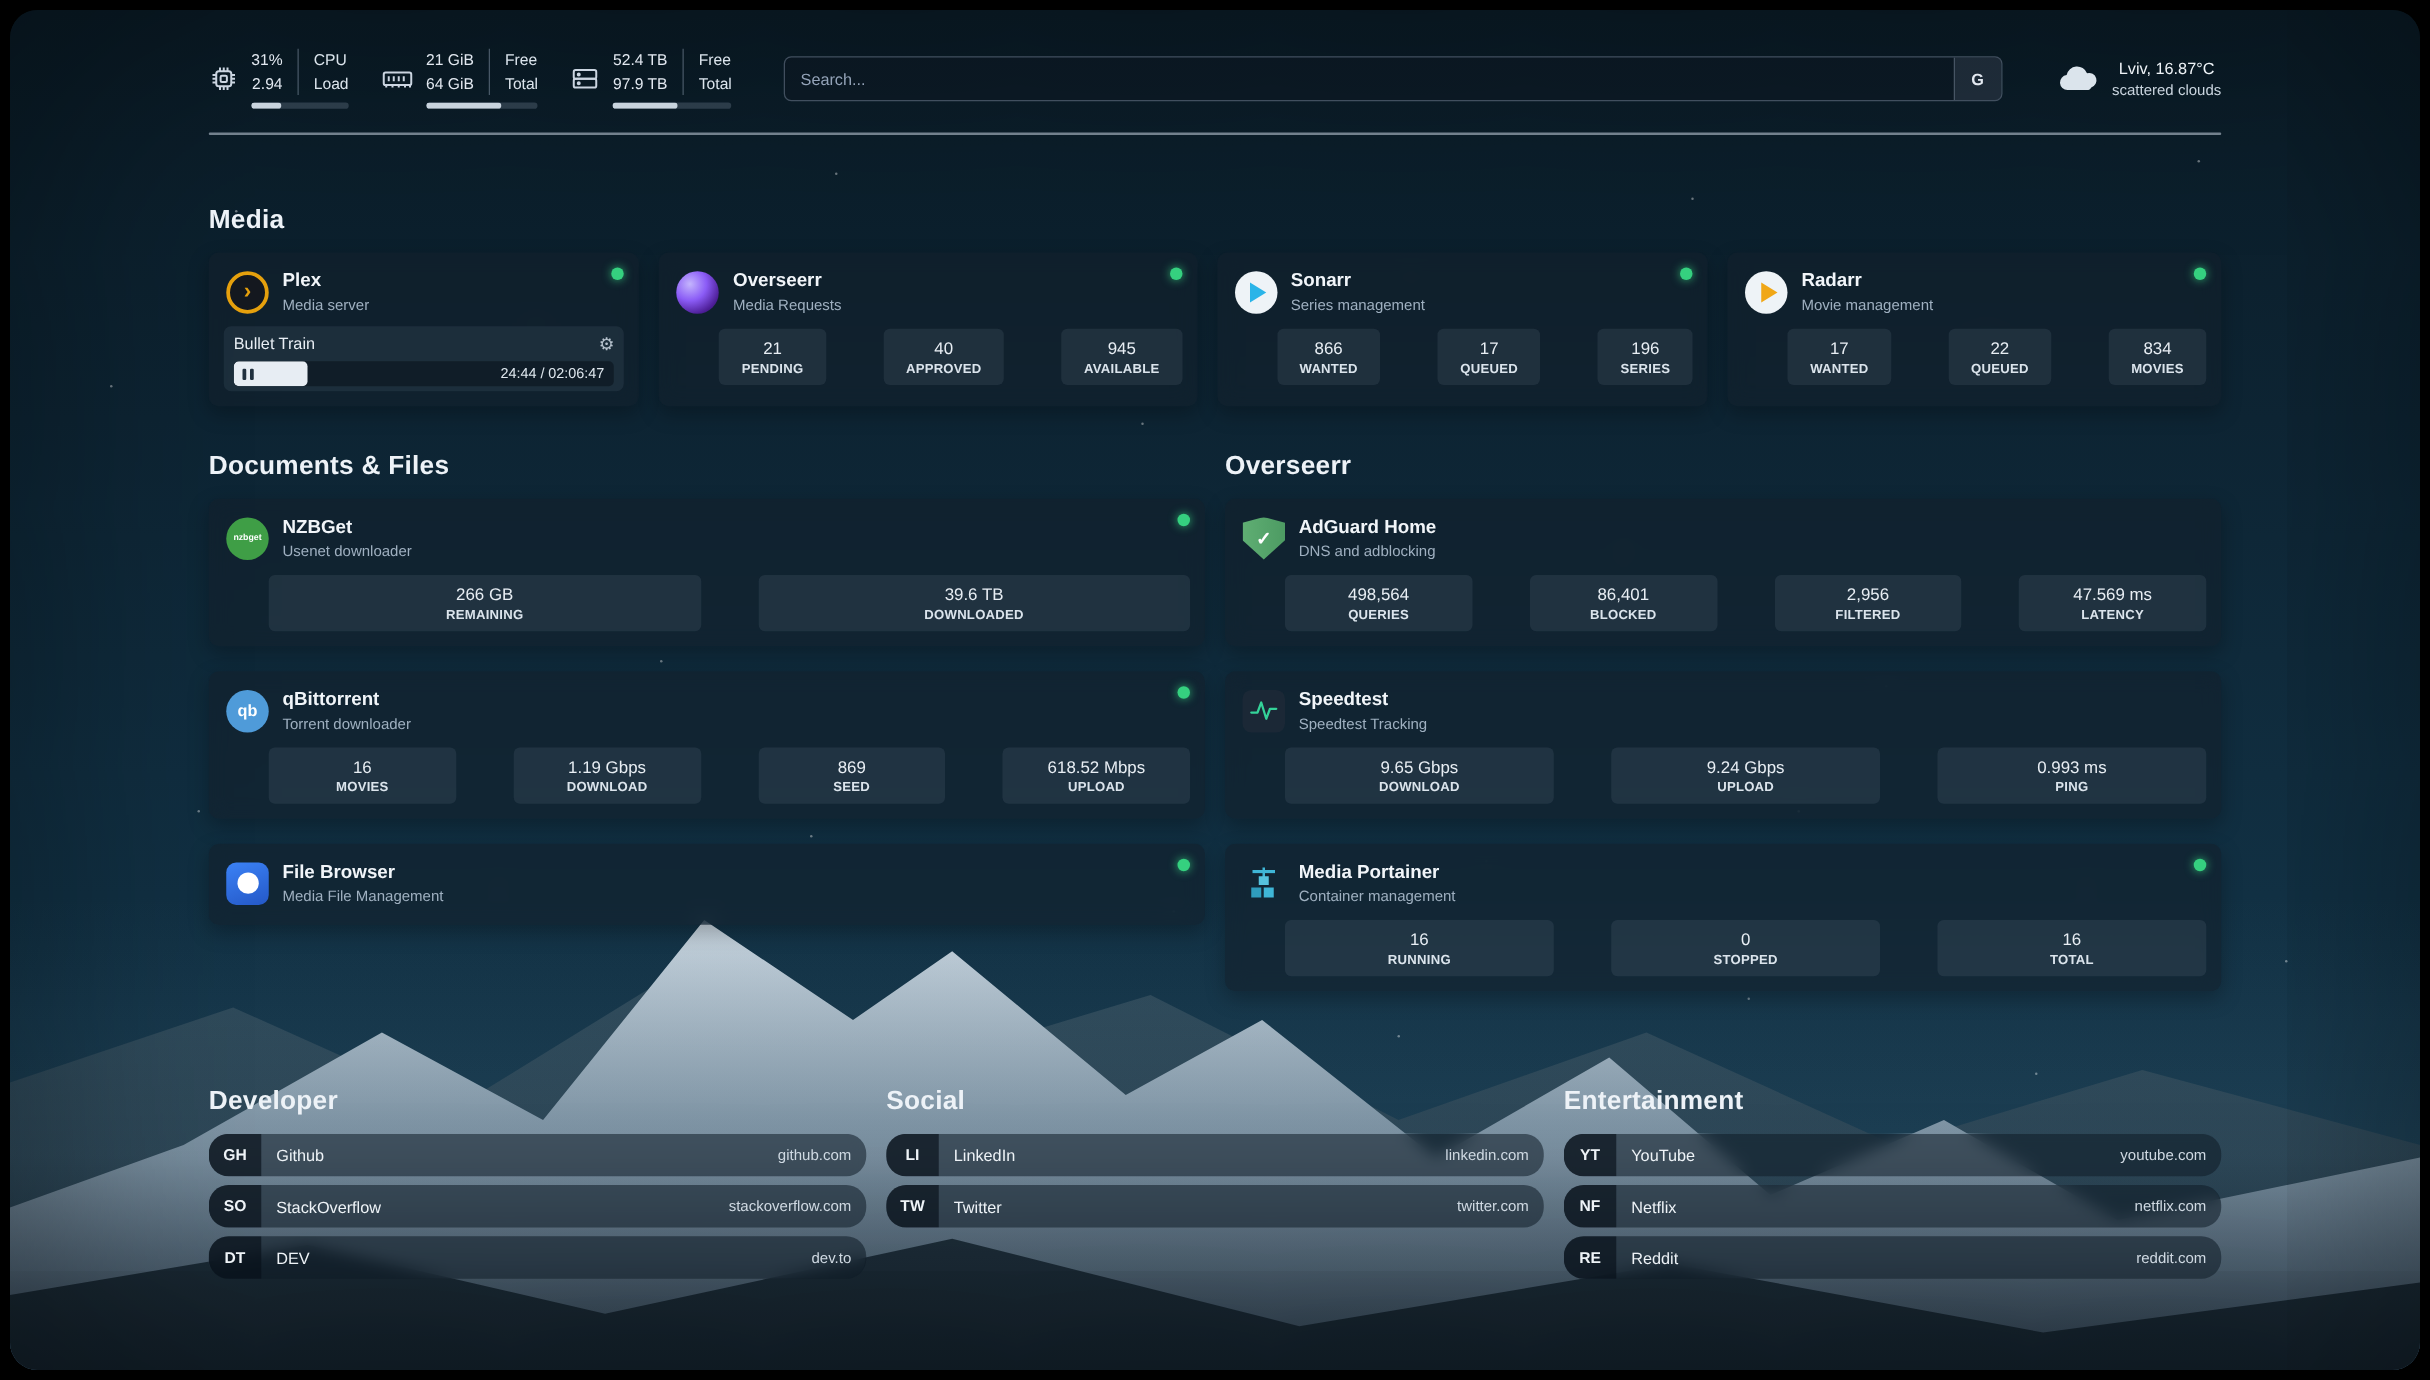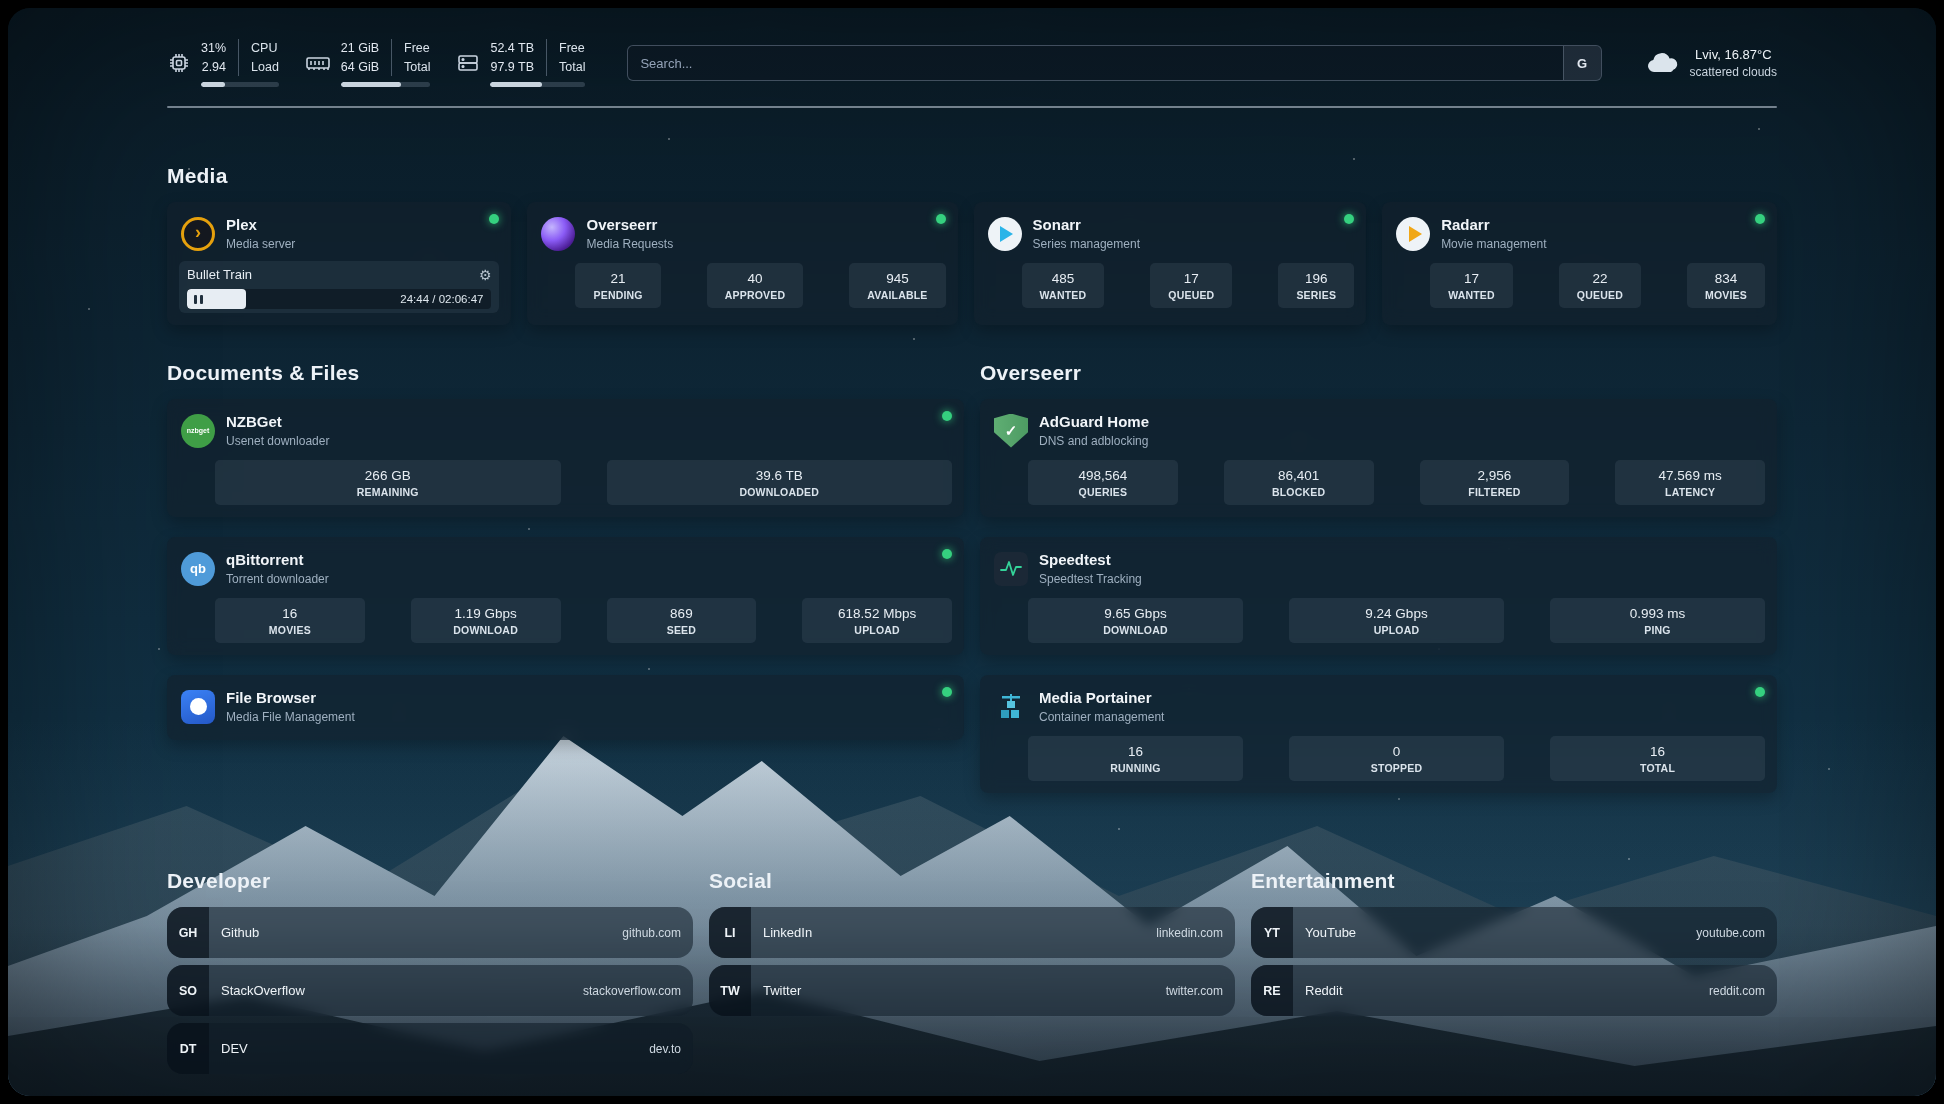--- a/index.html
+++ b/index.html
@@ -92,21 +92,21 @@
   .i-qb { border-radius:50%; background:#4f9bd9; color:#fff; font-size:13px; font-weight:700; }
   .i-fb { border-radius:8px; background:linear-gradient(160deg,#3b82f6,#2458c7); }
   .i-fb b { width:17px; height:17px; border-radius:50%; background:#fff; display:block; }
   .i-adguard { clip-path:polygon(50% 0, 100% 14%, 100% 55%, 50% 100%, 0 55%, 0 14%);
     background:linear-gradient(90deg,#5fae73,#4d9b63); color:#fff; font-size:15px; font-weight:700; }
   .i-speedtest { border-radius:7px; background:#1b2836; }
   .i-portainer { border-radius:7px; }
 
   
   .bm-stack { display:flex; flex-direction:column; gap:7px; }
-  .bm-row { display:flex; align-items:center; height:51px; background:rgba(15,27,38,.55);
+  .bm-row { display:flex; align-items:center; height:34px; background:rgba(15,27,38,.55);
     border-radius:16px; overflow:hidden; cursor:pointer; backdrop-filter:blur(6px); }
   .bm-abbr { width:42px; align-self:stretch; display:flex; align-items:center; justify-content:center;
     background:rgba(8,16,24,.65); font-size:12.5px; font-weight:700; color:#eef3f7; }
   .bm-name { margin-left:12px; font-size:13px; color:#eef3f7; }
   .bm-url { margin-left:auto; margin-right:12px; font-size:12px; color:#cfd9e2; }
 </style>
 </head>
 <body>
 
 <div class="screen">
@@ -284,21 +284,21 @@
                 <span class="tri tri-sonarr"></span>
               </span>
             <div class="app-meta">
               <span class="app-name">Sonarr</span>
               <span class="app-desc">Series management</span>
             </div>
           </div>
           <span class="dot"></span>
           <div class="stats">
             <div class="stat">
-              <div class="stat-value">485</div>
+              <div class="stat-value">866</div>
               <div class="stat-label">WANTED</div>
             </div>
             <div class="stat">
               <div class="stat-value">17</div>
               <div class="stat-label">QUEUED</div>
             </div>
             <div class="stat">
               <div class="stat-value">196</div>
               <div class="stat-label">SERIES</div>
             </div>
@@ -551,20 +551,25 @@
 
       <section>
         <h2 class="sec">Entertainment</h2>
         <div class="bm-stack">
           <div class="bm-row">
             <span class="bm-abbr">YT</span>
             <span class="bm-name">YouTube</span>
             <span class="bm-url">youtube.com</span>
           </div>
           <div class="bm-row">
+            <span class="bm-abbr">NF</span>
+            <span class="bm-name">Netflix</span>
+            <span class="bm-url">netflix.com</span>
+          </div>
+          <div class="bm-row">
             <span class="bm-abbr">RE</span>
             <span class="bm-name">Reddit</span>
             <span class="bm-url">reddit.com</span>
           </div>
         </div>
       </section>
 
     </div>
   </div>
 </div>

